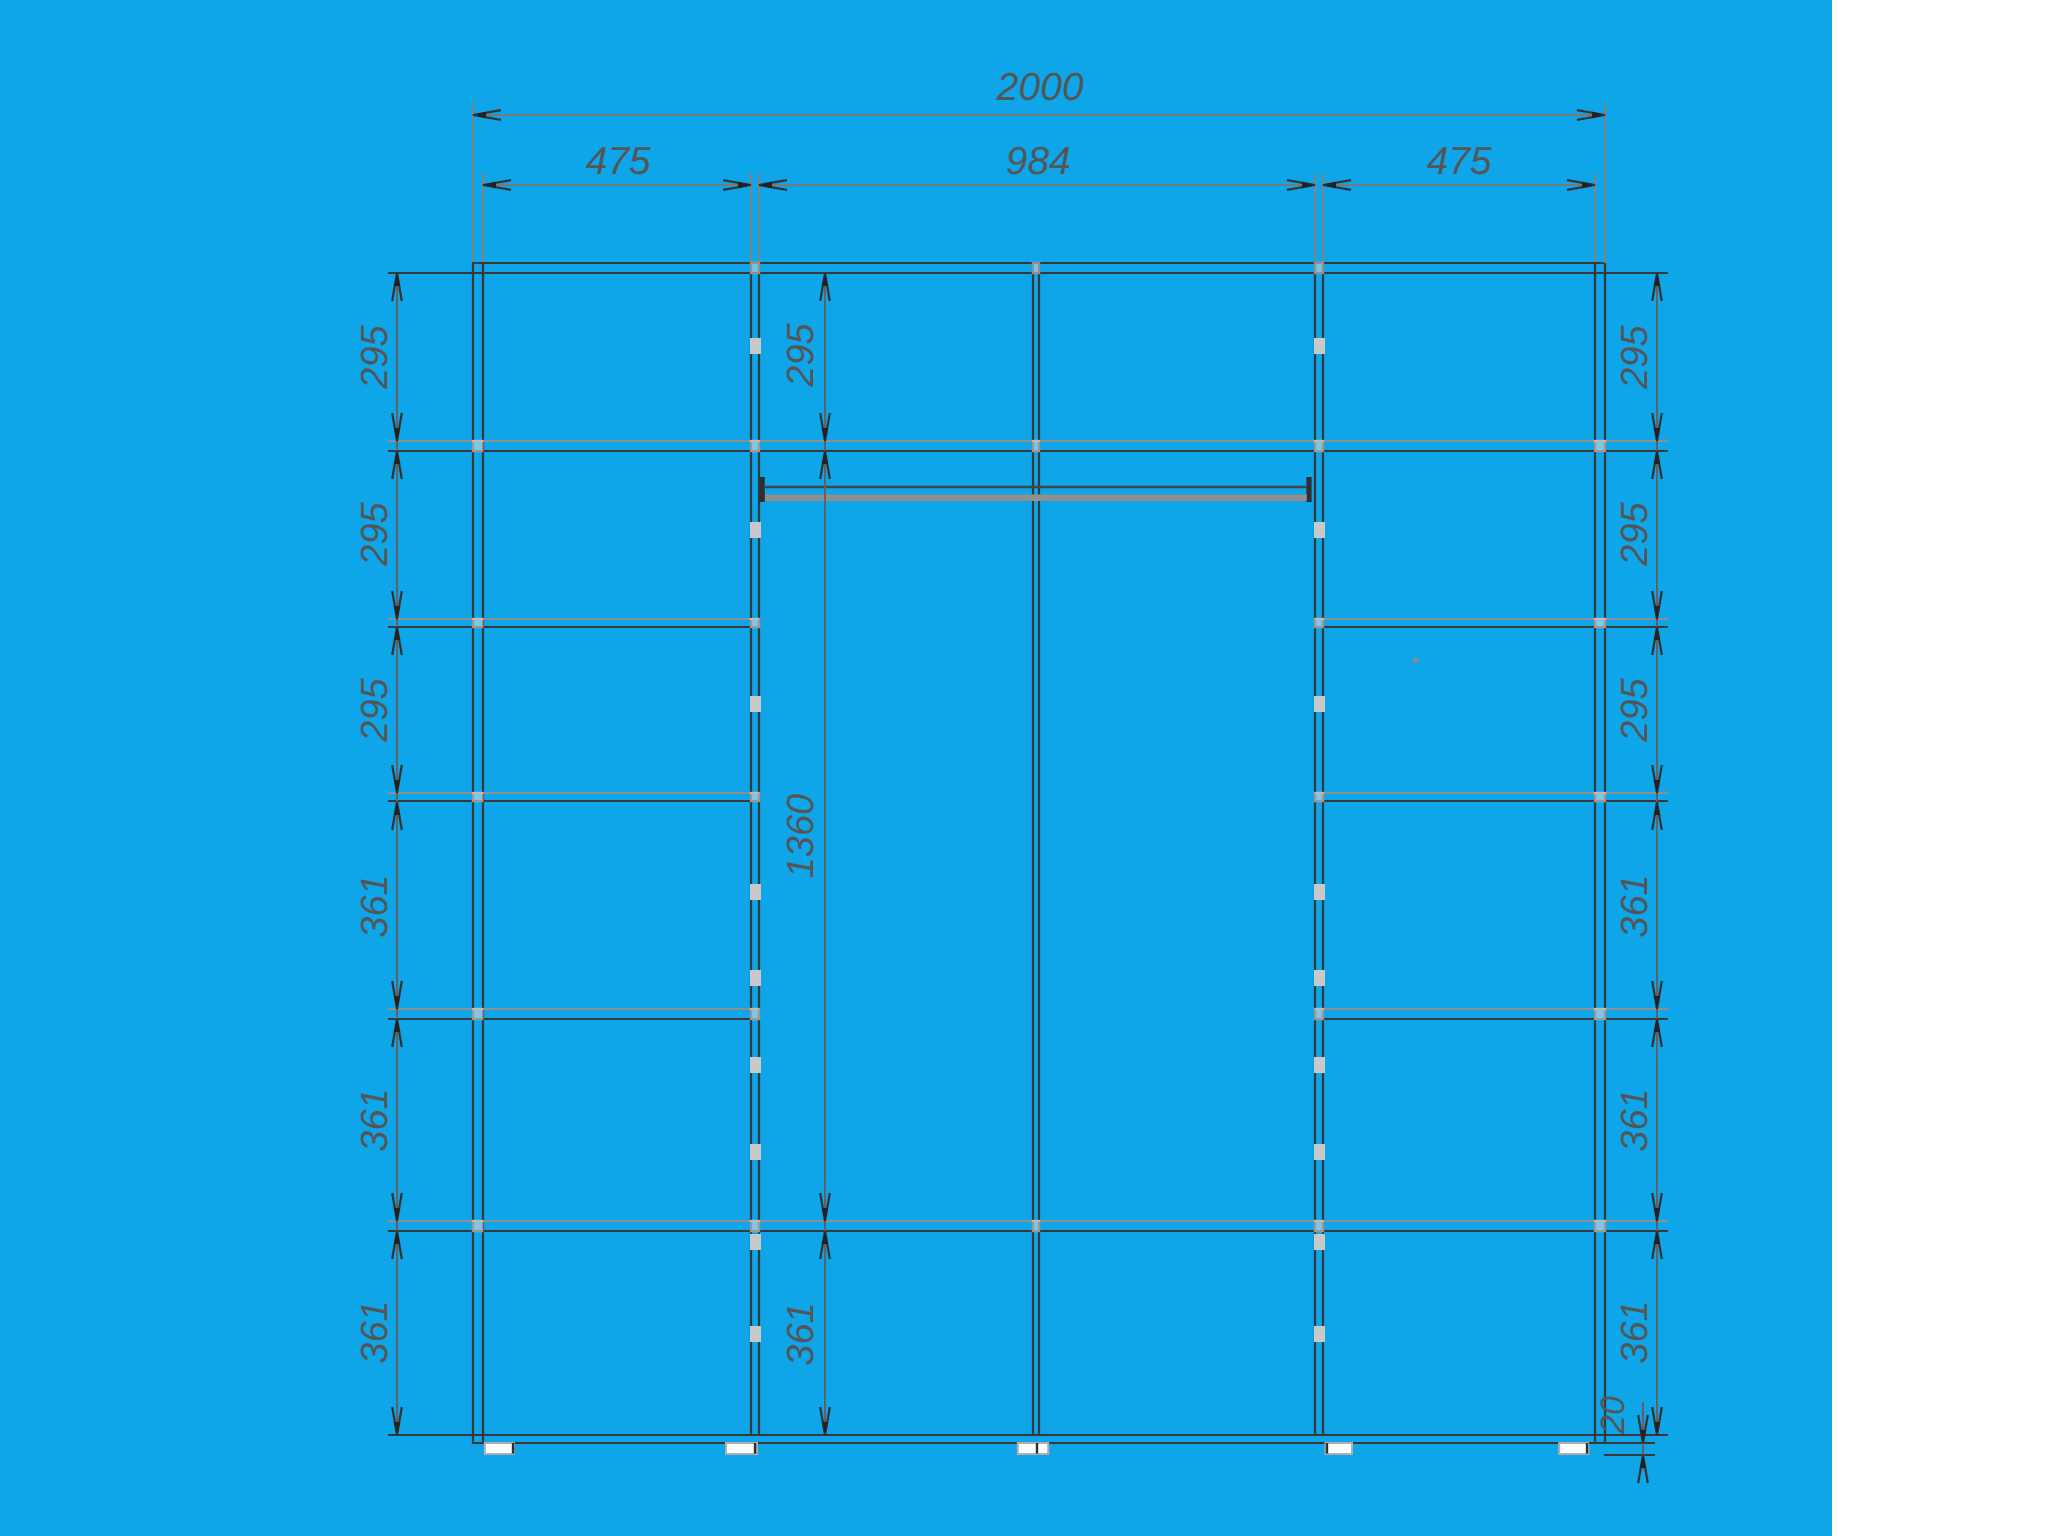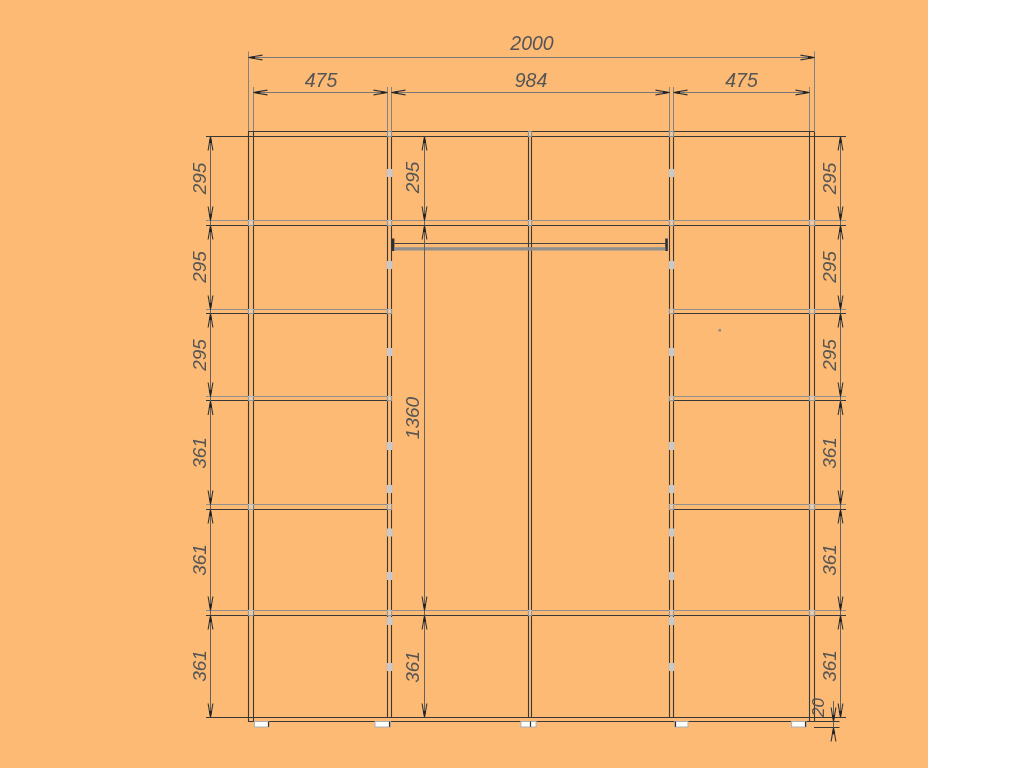--- a/index.html
+++ b/index.html
@@ -1,16 +1,16 @@
 <!DOCTYPE html>
 <html><head>
 <meta charset="utf-8">
 <style>
   html,body{margin:0;padding:0;background:#ffffff;}
-  .page{width:916px;height:768px;position:relative;background:#fdba74;overflow:hidden;padding-left:12px;}
+  .page{width:916px;height:768px;position:relative;background:#0ea5e9;overflow:hidden;}
   text{font-family:"Liberation Sans",sans-serif;font-style:italic;fill:#555555;}
 </style>
 </head>
 <body>
 
 <div class="page">
 <svg width="1024" height="768" viewBox="0 0 1024 768">
 <defs>
 
   <g id="au">

